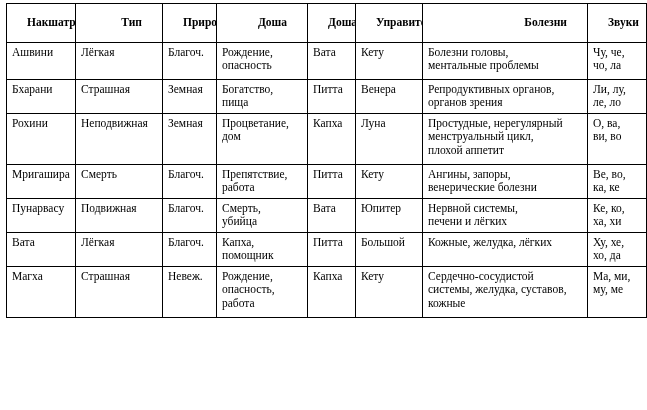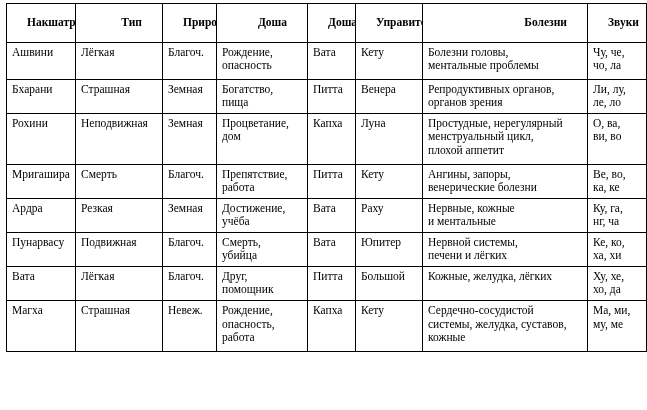--- a/index.html
+++ b/index.html
@@ -121,50 +121,37 @@
           <td>Препятствие,
 работа</td>
           <td>Питта</td>
           <td>Кету</td>
           <td>Ангины, запоры,
 венерические болезни</td>
           <td>Ве, во,
 ка, ке</td>
         </tr>
         <tr>
-          <td>Ардра</td>
-          <td>Резкая</td>
-          <td>Земная</td>
-          <td>Достижение,
-учёба</td>
-          <td>Вата</td>
-          <td>Раху</td>
-          <td>Нервные, кожные
-и ментальные</td>
-          <td>Ку, га,
-нг, ча</td>
-        </tr>
-        <tr>
           <td>Пунарвасу</td>
           <td>Подвижная</td>
           <td>Благоч.</td>
           <td>Смерть,
 убийца</td>
           <td>Вата</td>
           <td>Юпитер</td>
           <td>Нервной системы,
 печени и лёгких</td>
           <td>Ке, ко,
 ха, хи</td>
         </tr>
         <tr>
           <td>Вата</td>
           <td>Лёгкая</td>
           <td>Благоч.</td>
-          <td>Друг,
+          <td>Капха,
 помощник</td>
           <td>Питта</td>
           <td>Большой</td>
           <td>Кожные, желудка, лёгких</td>
           <td>Ху, хе,
 хо, да</td>
         </tr>
         <tr data-tall="true">
           <td>Магха</td>
           <td>Страшная</td>

